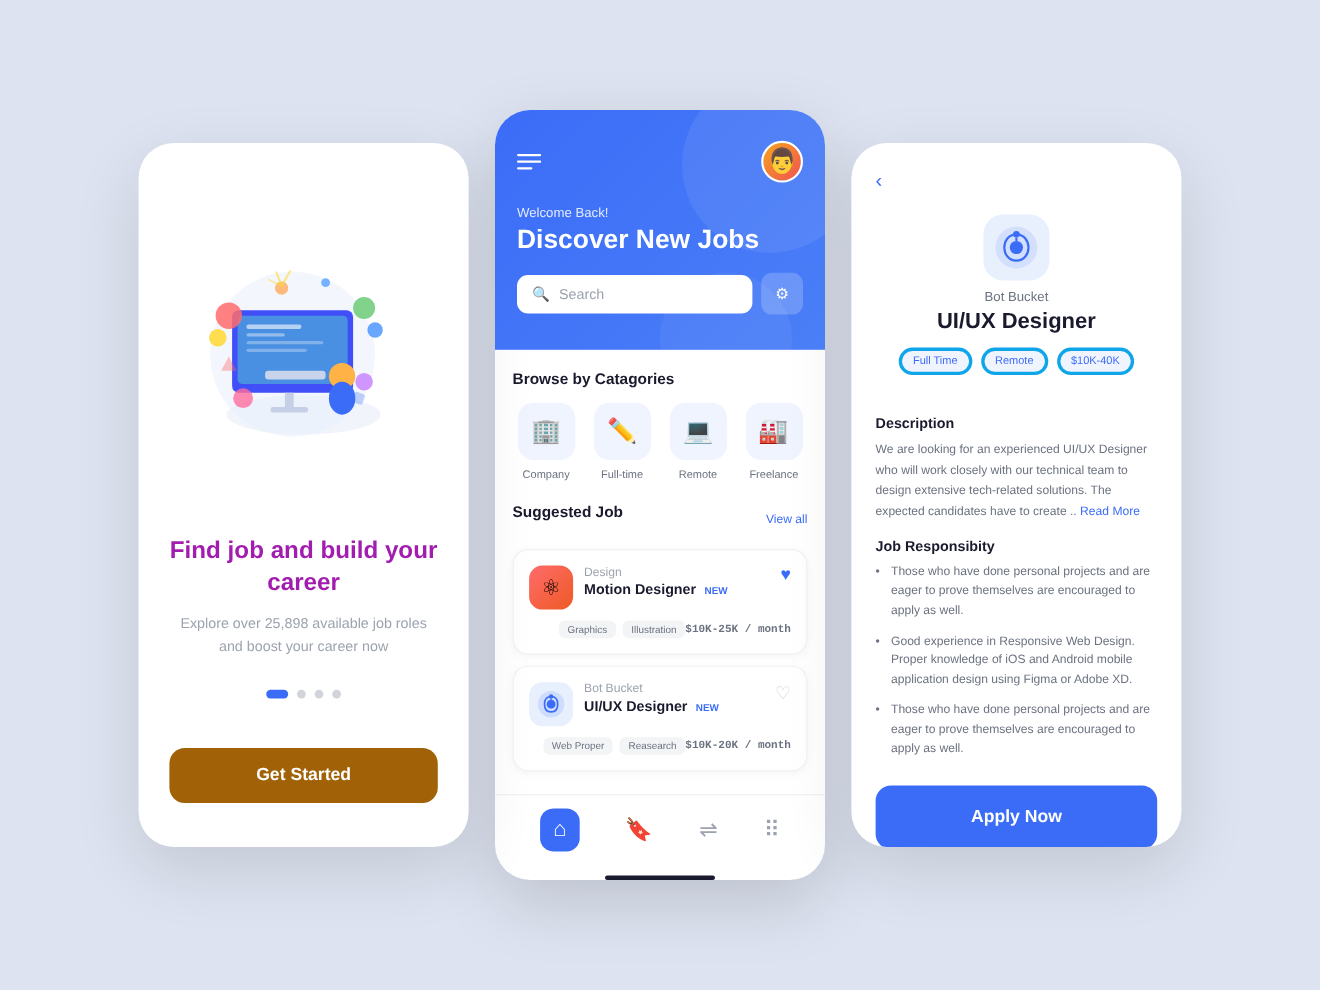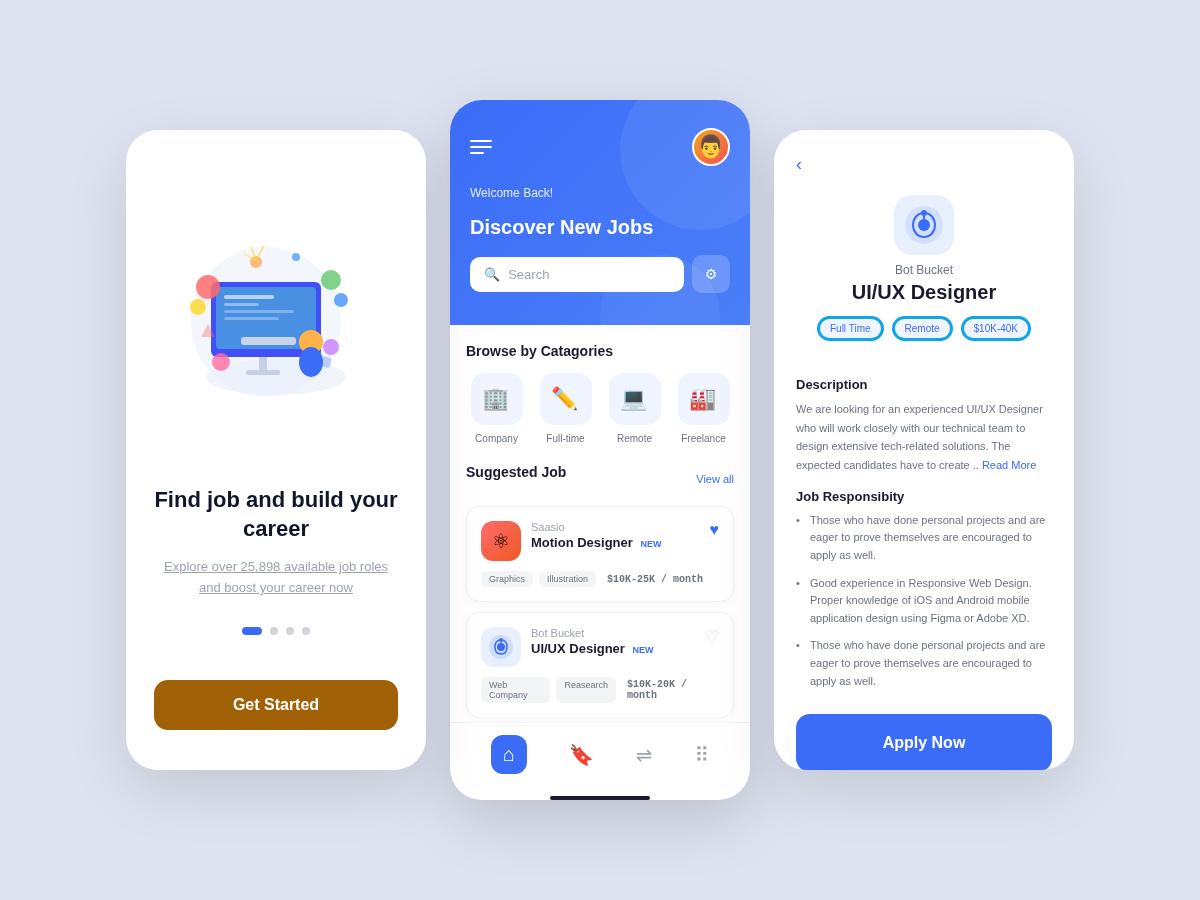--- a/index.html
+++ b/index.html
@@ -44,32 +44,31 @@
       margin-bottom: 24px;
     }
     
     .illus-svg {
       width: 240px;
       height: 240px;
     }
     .screen1-title {
       font-size: 22px;
       font-weight: 700;
-      color: #0f172a;
+      color: #a21caf;
       text-align: center;
       line-height: 1.3;
       margin-bottom: 14px;
     }
     .screen1-sub {
       font-size: 13px;
       color: #9ca3af;
       text-align: center;
       line-height: 1.6;
       margin-bottom: 28px;
-      text-decoration: underline;
     }
     .dots {
       display: flex;
       gap: 8px;
       margin-bottom: 28px;
     }
     .dot {
       width: 8px;
       height: 8px;
       border-radius: 50%;
@@ -163,25 +162,25 @@
       align-items: center;
       justify-content: center;
     }
     .avatar-face {
       font-size: 22px;
       line-height: 1;
     }
     .welcome-back {
       color: rgba(255,255,255,0.85);
       font-size: 12px;
-      margin-bottom: 16px;
+      margin-bottom: 4px;
     }
     .discover-title {
       color: #fff;
-      font-size: 20px;
+      font-size: 24px;
       font-weight: 700;
       margin-bottom: 16px;
     }
     .search-row {
       display: flex;
       gap: 8px;
       align-items: center;
     }
     .search-box {
       flex: 1;
@@ -314,23 +313,22 @@
     .heart-btn {
       color: #3b6cf8;
       font-size: 16px;
       cursor: pointer;
     }
     .heart-btn.outline {
       color: #d1d5db;
     }
     .job-card-bottom {
       display: flex;
-      justify-content: flex-start;
-      align-items: center;
-      gap: 11px;
+      justify-content: flex-end;
+      align-items: center;
     }
     .tags {
       display: flex;
       gap: 6px;
     }
     .tag {
       background: #f3f4f6;
       color: #6b7280;
       font-size: 9px;
       padding: 3px 8px;
@@ -599,21 +597,21 @@
         <p class="section-title">Suggested Job</p>
         <span class="view-all">View all</span>
       </div>
 
       <div class="job-card">
         <div class="job-card-top">
           <div class="company-logo logo-saasio">
             <span style="font-size:20px;">⚛</span>
           </div>
           <div class="job-info">
-            <p class="company-name">Saasio</p>
+            <p class="company-name">Design</p>
             <p class="job-title">
               <span>Motion Designer</span>
               <span class="new-badge">NEW</span>
             </p>
           </div>
           <span class="heart-btn">♥</span>
         </div>
         <div class="job-card-bottom">
           <div class="tags">
             <span class="tag">Graphics</span>
@@ -638,21 +636,21 @@
             <p class="company-name">Bot Bucket</p>
             <p class="job-title">
               <span>UI/UX Designer</span>
               <span class="new-badge">NEW</span>
             </p>
           </div>
           <span class="heart-btn outline">♡</span>
         </div>
         <div class="job-card-bottom">
           <div class="tags">
-            <span class="tag">Web Company</span>
+            <span class="tag">Web Proper</span>
             <span class="tag">Reasearch</span>
           </div>
           <span class="salary">$10K-20K / month</span>
         </div>
       </div>
     </div>
 
     <div class="bottom-nav">
       <div class="nav-item nav-active-bg">
         <span class="nav-icon active">⌂</span>

